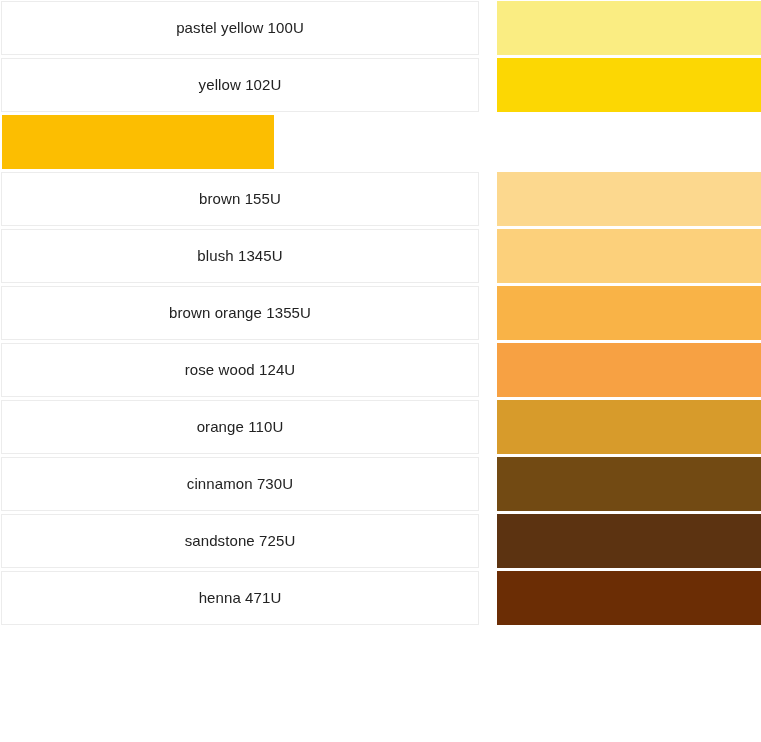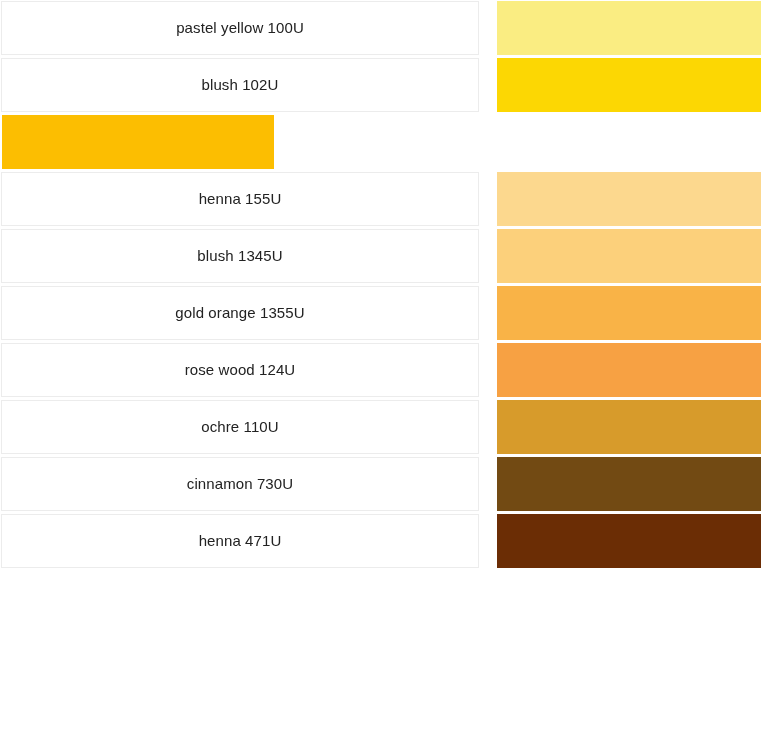--- a/index.html
+++ b/index.html
@@ -75,80 +75,88 @@
     <div class="palette-row">
       <div class="name-cell">
         <span class="name-label">pastel yellow 100U</span>
       </div>
       <div class="swatch-cell">
         <div class="swatch" style="background-color: rgb(250, 237, 130);"></div>
       </div>
     </div>
     <div class="palette-row">
       <div class="name-cell">
-        <span class="name-label">blush 102U</span>
+        <span class="name-label">yellow 102U</span>
       </div>
       <div class="swatch-cell">
         <div class="swatch" style="background-color: rgb(252, 215, 3);"></div>
       </div>
     </div>
     <div class="palette-row">
       <div class="swatch-cell">
         <div class="swatch" style="background-color: rgb(252, 190, 1);"></div>
       </div>
     </div>
     <div class="palette-row">
       <div class="name-cell">
-        <span class="name-label">henna 155U</span>
+        <span class="name-label">brown 155U</span>
       </div>
       <div class="swatch-cell">
         <div class="swatch" style="background-color: rgb(252, 216, 142);"></div>
       </div>
     </div>
     <div class="palette-row">
       <div class="name-cell">
         <span class="name-label">blush 1345U</span>
       </div>
       <div class="swatch-cell">
         <div class="swatch" style="background-color: rgb(252, 208, 123);"></div>
       </div>
     </div>
     <div class="palette-row">
       <div class="name-cell">
-        <span class="name-label">gold orange 1355U</span>
+        <span class="name-label">brown orange 1355U</span>
       </div>
       <div class="swatch-cell">
         <div class="swatch" style="background-color: rgb(249, 179, 71);"></div>
       </div>
     </div>
     <div class="palette-row">
       <div class="name-cell">
         <span class="name-label">rose wood 124U</span>
       </div>
       <div class="swatch-cell">
         <div class="swatch" style="background-color: rgb(247, 161, 67);"></div>
       </div>
     </div>
     <div class="palette-row">
       <div class="name-cell">
-        <span class="name-label">ochre 110U</span>
+        <span class="name-label">orange 110U</span>
       </div>
       <div class="swatch-cell">
         <div class="swatch" style="background-color: rgb(215, 155, 43);"></div>
       </div>
     </div>
     <div class="palette-row">
       <div class="name-cell">
         <span class="name-label">cinnamon 730U</span>
       </div>
       <div class="swatch-cell">
         <div class="swatch" style="background-color: rgb(114, 74, 19);"></div>
       </div>
     </div>
     <div class="palette-row">
       <div class="name-cell">
+        <span class="name-label">sandstone 725U</span>
+      </div>
+      <div class="swatch-cell">
+        <div class="swatch" style="background-color: rgb(92, 51, 17);"></div>
+      </div>
+    </div>
+    <div class="palette-row">
+      <div class="name-cell">
         <span class="name-label">henna 471U</span>
       </div>
       <div class="swatch-cell">
         <div class="swatch" style="background-color: rgb(107, 45, 5);"></div>
       </div>
     </div>
   </div>
 
 </body></html>

